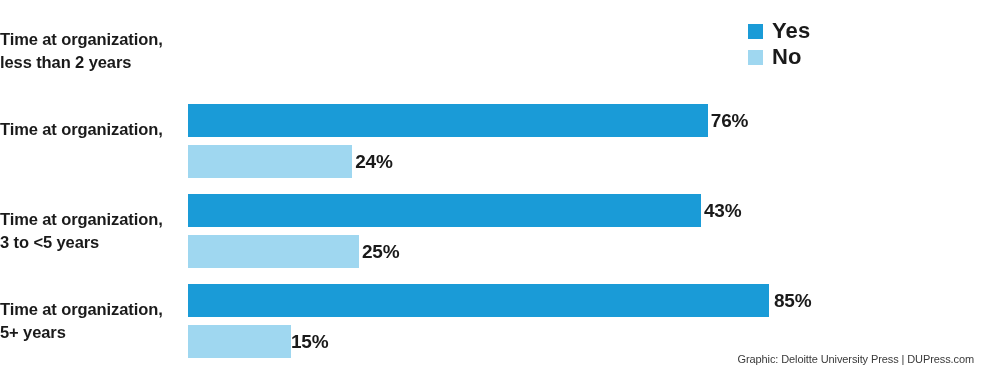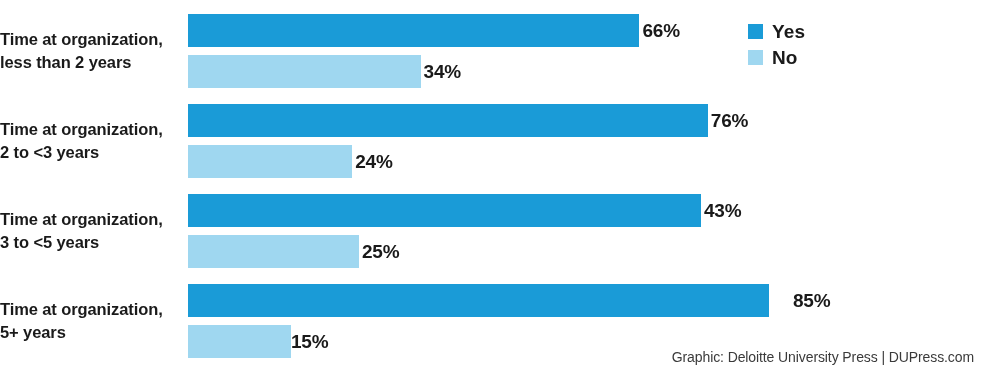--- a/index.html
+++ b/index.html
@@ -34,21 +34,21 @@
     align-items: center;
     height: 26px;
   }
   .legend-swatch {
     width: 15px;
     height: 15px;
     flex: 0 0 auto;
   }
   .legend-label {
     margin-left: 9px;
-    font-size: 19px;
+    font-size: 22px;
     font-weight: bold;
     color: #1a1a1a;
     letter-spacing: 0.1px;
     line-height: 1;
   }
 
   
   .group {
     position: absolute;
     left: 0;
@@ -108,21 +108,21 @@
     white-space: nowrap;
     padding-left: 3px;
     letter-spacing: -0.2px;
   }
 
   
   .footer {
     position: absolute;
     right: 18px;
     bottom: 7px;
-    font-size: 14px;
+    font-size: 11px;
     color: #3a3a3a;
     letter-spacing: -0.1px;
     white-space: nowrap;
   }
 </style>
 </head>
 <body>
 
 <div id="chart-root">
 
@@ -135,36 +135,25 @@
       <span class="legend-swatch" style="background:#9fd7f0"></span>
       <span class="legend-label">No</span>
     </div>
   </div>
 
   <div class="group group-0">
     <div class="cat-label">
       <span class="l1">Time at organization,</span>
       <span class="l2">less than 2 years</span>
     </div>
-    <div class="bars">
-      <div class="bar-row yes">
-        <div class="bar yes" style="width: 451.44px; background: rgb(26, 155, 215);"></div>
-        <div class="bar-value" style="left: 451.44px;">66%</div>
-      </div>
-      <div class="bar-row no">
-        <div class="bar no" style="width: 232.56px; background: rgb(159, 215, 240);"></div>
-        <div class="bar-value" style="left: 232.56px;">34%</div>
-      </div>
-    </div>
   </div>
 
   <div class="group group-1">
     <div class="cat-label">
       <span class="l1">Time at organization,</span>
-      <span class="l2">2 to &lt;3 years</span>
     </div>
     <div class="bars">
       <div class="bar-row yes">
         <div class="bar yes" style="width: 519.84px; background: rgb(26, 155, 215);"></div>
         <div class="bar-value" style="left: 519.84px;">76%</div>
       </div>
       <div class="bar-row no">
         <div class="bar no" style="width: 164.16px; background: rgb(159, 215, 240);"></div>
         <div class="bar-value" style="left: 164.16px;">24%</div>
       </div>
@@ -189,21 +178,21 @@
   </div>
 
   <div class="group group-3">
     <div class="cat-label">
       <span class="l1">Time at organization,</span>
       <span class="l2">5+ years</span>
     </div>
     <div class="bars">
       <div class="bar-row yes">
         <div class="bar yes" style="width: 581.4px; background: rgb(26, 155, 215);"></div>
-        <div class="bar-value" style="left: 602px; text-align: right;">85%</div>
+        <div class="bar-value" style="left: 583px; text-align: right;">85%</div>
       </div>
       <div class="bar-row no">
         <div class="bar no" style="width: 102.6px; background: rgb(159, 215, 240);"></div>
         <div class="bar-value" style="left: 100px;">15%</div>
       </div>
     </div>
   </div>
 
   <div class="footer">Graphic: Deloitte University Press | DUPress.com</div>
 

